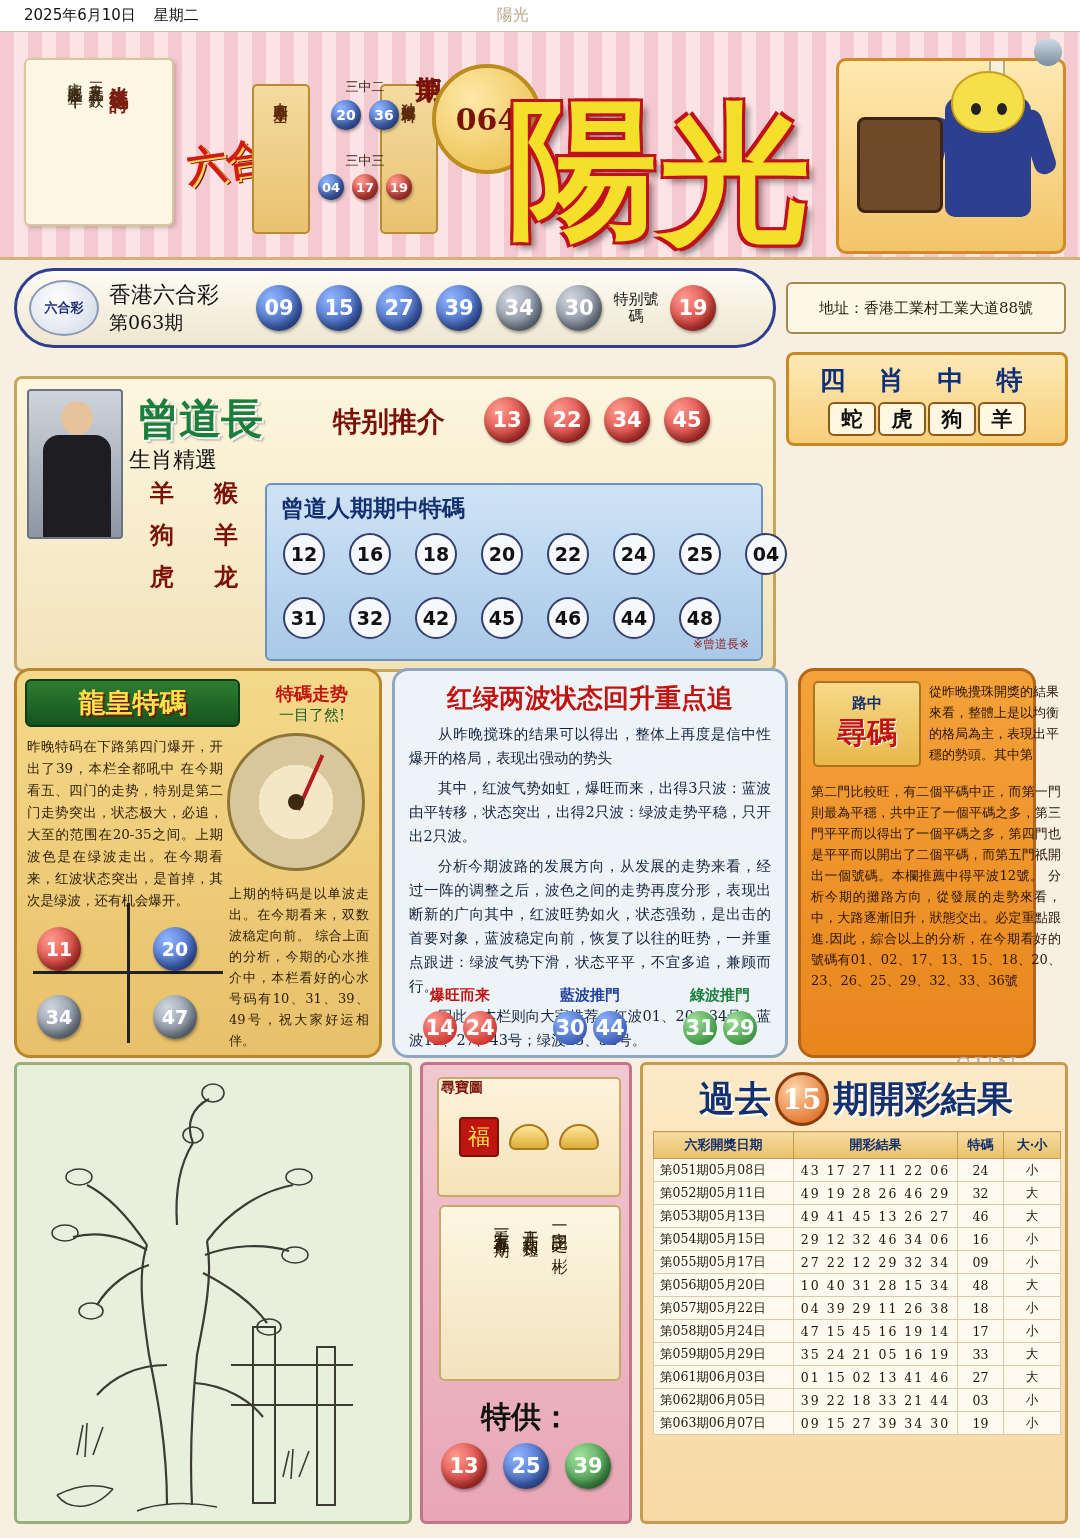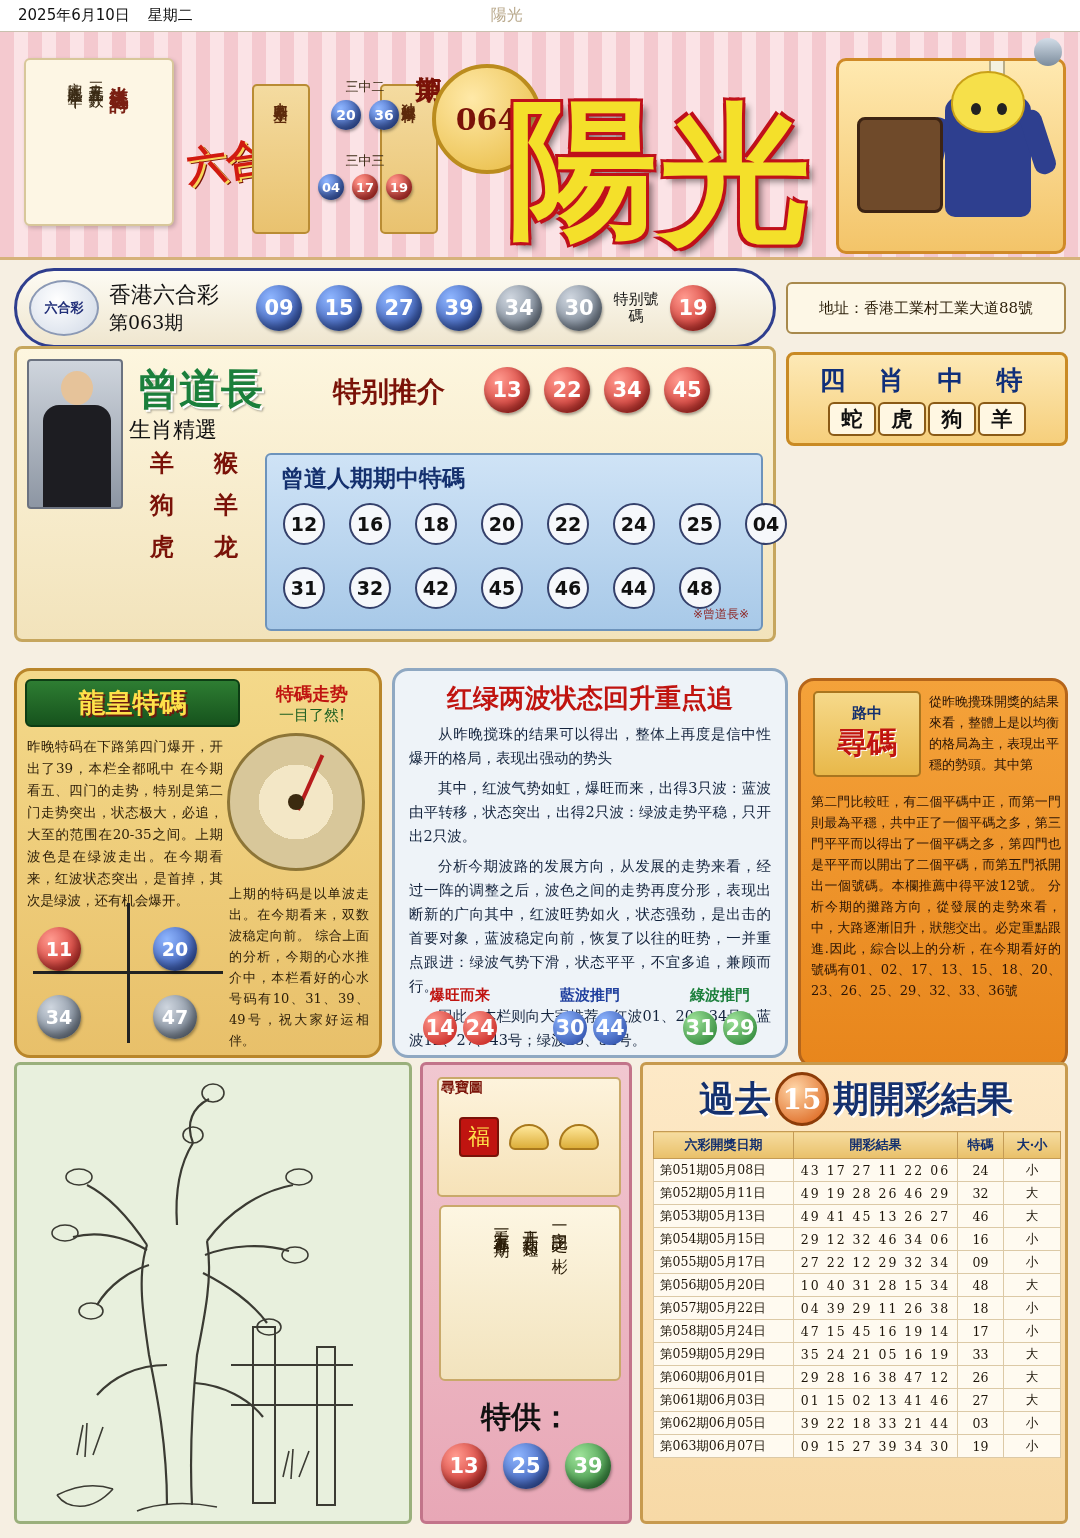--- a/index.html
+++ b/index.html
@@ -10,21 +10,21 @@
     background:#ffffff;
     position:relative;
     overflow:hidden;
   }
   .page { position:relative; width:1080px; height:1538px; background:#f6efe2; }
 
   
   .topbar {
     position:absolute; left:0; top:0; width:1080px; height:32px;
     background:#ffffff; border-bottom:1px solid #c9c0ae;
-    display:flex; align-items:center; gap:18px; padding-left:18px;
+    display:flex; align-items:center; gap:18px; padding-left:24px;
     font-size:15px; color:#111;
   }
   .topbar .faint { color:#b9a98c; margin-left:280px; font-size:16px; }
 
   
   .masthead {
     position:absolute; left:0; top:32px; width:1080px; height:228px;
     background:
       repeating-linear-gradient(90deg,#f4c9cf 0 14px,#fbe3e6 14px 28px),
       repeating-linear-gradient(0deg,#f4c9cf 0 14px,#fbe3e6 14px 28px);
@@ -151,21 +151,21 @@
   }
   .sixiao .hd { font-size:26px; font-weight:bold; color:#0f2f7a; letter-spacing:12px;
      font-family:"DejaVu Serif",serif; }
   .sixiao .row { display:flex; gap:2px; }
   .sixiao .zi { width:48px; height:34px; border:2px solid #8a5a16; border-radius:6px;
      background:#fff7e2; display:flex; align-items:center; justify-content:center;
      font-size:21px; font-weight:bold; color:#111; font-family:"DejaVu Serif",serif; }
 
   
   .zeng {
-    position:absolute; left:14px; top:346px; width:762px; height:296px;
+    position:absolute; left:14px; top:376px; width:762px; height:296px;
     background:linear-gradient(#fdf6df,#f2e3bb);
     border:3px solid #c6a65e; border-radius:8px;
   }
   .zeng-photo { position:absolute; left:10px; top:10px; width:96px; height:150px;
      background:linear-gradient(#cfd5dd,#8d96a3); border:2px solid #6b7280; border-radius:4px;
      overflow:hidden; }
   .zp-head{ position:absolute; left:32px; top:10px; width:32px; height:34px; border-radius:50%;
      background:#e6c39a;}
   .zp-body{ position:absolute; left:14px; top:44px; width:68px; height:104px; background:#1d1d22;
      border-radius:16px 16px 0 0;}
@@ -191,21 +191,21 @@
   .oball { width:42px; height:42px; border-radius:50%; background:#f6f8fb;
      border:2px solid #34406b; display:flex; align-items:center; justify-content:center;
      font-size:19px; font-weight:bold; color:#111; }
   .zeng-sign { position:absolute; right:12px; bottom:6px; font-size:12px; color:#8e2a2a; }
 
   
   .mid { position:absolute; left:0; top:668px; width:1080px; height:390px; }
   .col { position:absolute; top:0; height:390px; border:3px solid; border-radius:16px; }
   .colA { left:14px; width:368px; background:linear-gradient(#f4d98a,#e8c06a); border-color:#b9862a; }
   .colB { left:392px; width:396px; background:#eef3f8; border-color:#8fa8c2; }
-  .colC { left:798px; width:270px; background:linear-gradient(#f4a23a,#e8861c); border-color:#b5651a;margin-top:10px; }
+  .colC { left:798px; width:238px; background:linear-gradient(#f4a23a,#e8861c); border-color:#b5651a; }
 
   .banner-long {
     position:absolute; left:8px; top:8px; width:215px; height:48px;
     background:linear-gradient(#2e7d32,#16531d); border:2px solid #0d3d14; border-radius:6px;
     display:flex; align-items:center; justify-content:center; gap:6px;
   }
   .banner-long span { font-size:27px; font-weight:bold; color:#ffe14a; font-family:"DejaVu Serif",serif;
      text-shadow:2px 2px 0 #6b1a10; }
   .banner-red { position:absolute; left:230px; top:8px; width:130px; height:48px;
      display:flex; flex-direction:column; align-items:center; justify-content:center; }
@@ -634,26 +634,20 @@
               <td>17</td>
               <td>小</td>
             </tr>
             <tr>
               <td class="date">第059期05月29日</td>
               <td class="nums">35 24 21 05 16 19</td>
               <td>33</td>
               <td>大</td>
             </tr>
             <tr>
-              <td class="date">第060期06月01日</td>
-              <td class="nums">29 28 16 38 47 12</td>
-              <td>26</td>
-              <td>大</td>
-            </tr>
-            <tr>
               <td class="date">第061期06月03日</td>
               <td class="nums">01 15 02 13 41 46</td>
               <td>27</td>
               <td>大</td>
             </tr>
             <tr>
               <td class="date">第062期06月05日</td>
               <td class="nums">39 22 18 33 21 44</td>
               <td>03</td>
               <td>小</td>

